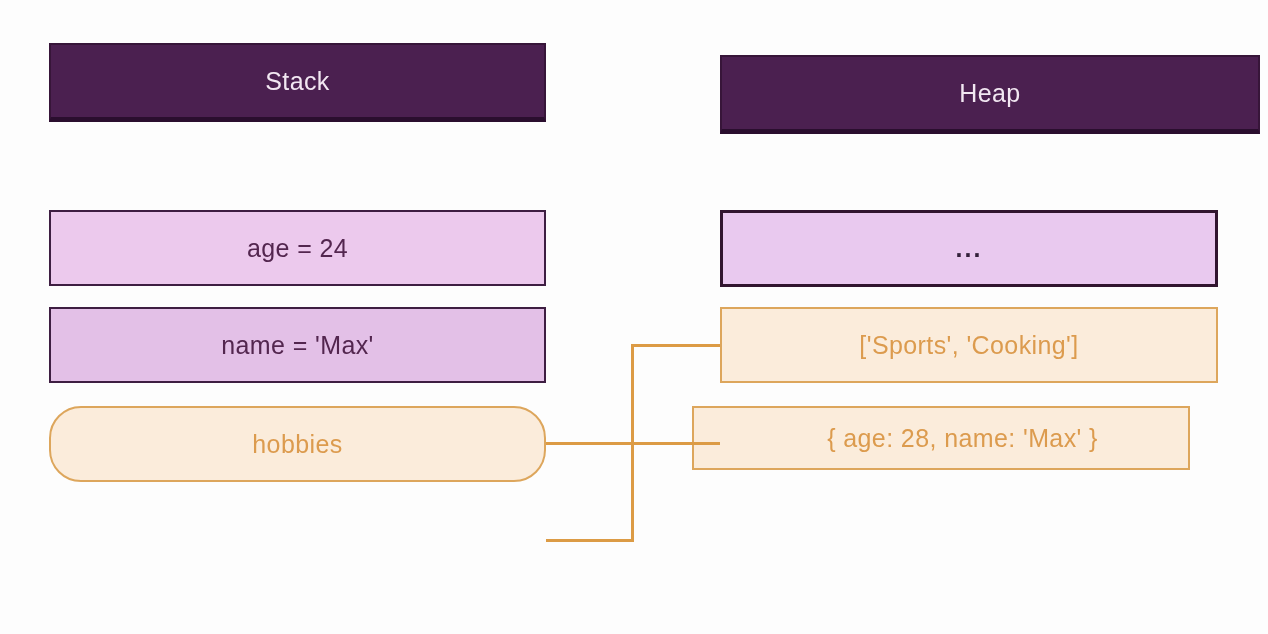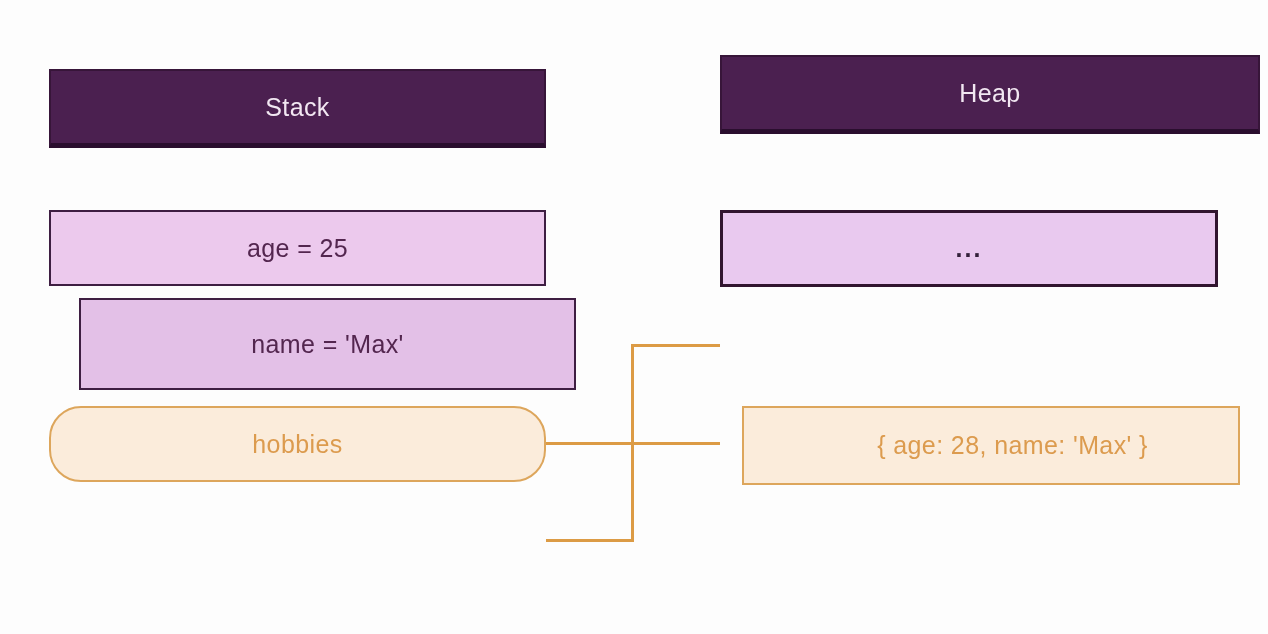--- a/index.html
+++ b/index.html
@@ -60,47 +60,50 @@
   .conn {
     position: absolute;
     background: #dc9b45;
   }
 </style>
 </head>
 <body>
 
 <div class="canvas">
 
-  <div class="box header" style="left:49px; top:69px; width:497px;">
+  <div class="box header" style="left:49px; top:43px; width:497px;">
     <span>Stack</span>
   </div>
 
   <div class="box primitive-a" style="left:49px; top:210px; width:497px; height:76px;">
-    <span>age = 25</span>
+    <span>age = 24</span>
   </div>
 
-  <div class="box primitive-b" style="left:49px; top:298px; width:497px; height:92px;margin-left:30px;">
+  <div class="box primitive-b" style="left:49px; top:307px; width:497px; height:76px;">
     <span>name = 'Max'</span>
   </div>
 
   <div class="box reference" style="left:49px; top:406px; width:497px; height:76px;border-radius:32px;">
     <span>hobbies</span>
   </div>
 
 
   <div class="box header" style="left:720px; top:55px; width:540px;">
     <span>Heap</span>
   </div>
 
   <div class="box unknown" style="left:720px; top:210px; width:498px; height:77px;">
     <span>...</span>
   </div>
 
+  <div class="box reference" style="left:720px; top:307px; width:498px; height:76px;">
+    <span>['Sports', 'Cooking']</span>
+  </div>
 
-  <div class="box reference" style="left:742px; top:406px; width:498px; height:79px;padding-left:43px;">
+  <div class="box reference" style="left:692px; top:406px; width:498px; height:64px;padding-left:43px;">
     <span>{ age: 28, name: 'Max' }</span>
   </div>
 
   <div class="conn" style="left:546px; top:442px; width:174px; height:3px;"></div>
 
   <div class="conn" style="left:546px; top:539px; width:88px; height:3px;"></div>
   <div class="conn" style="left:631px; top:344px; width:3px; height:198px;"></div>
   <div class="conn" style="left:631px; top:344px; width:89px; height:3px;"></div>
 
 </div>

